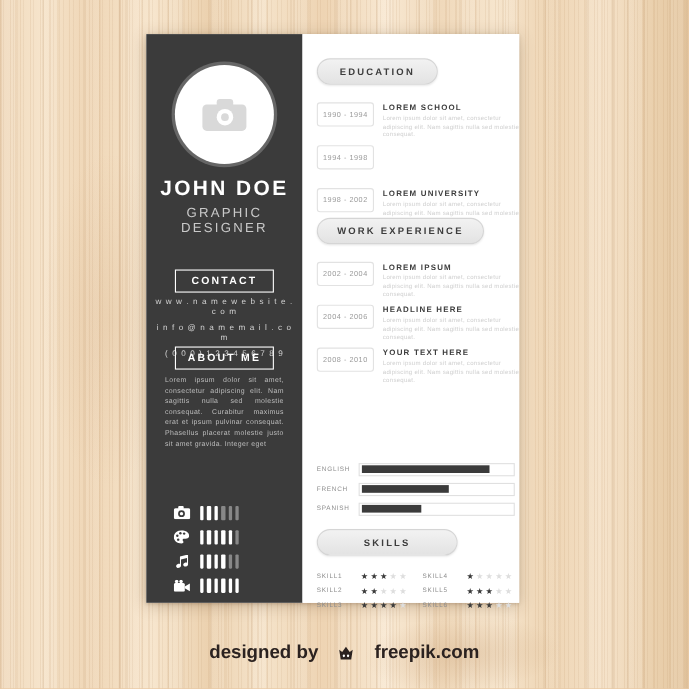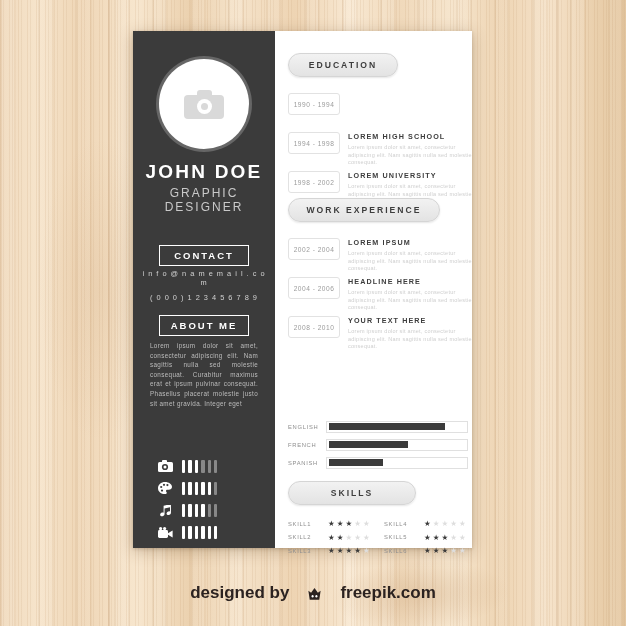--- a/index.html
+++ b/index.html
@@ -142,20 +142,21 @@
             </div>
         </div>
       </div>
 
       <div class="name">JOHN DOE</div>
       <div class="role">GRAPHIC DESIGNER</div>
 
       <div class="dbtn" style="top:214px">CONTACT</div>
 
       <div class="contact-list">
+        <div>w w w . n a m e w e b s i t e . c o m</div>
         <div>i n f o @ n a m e m a i l . c o m</div>
         <div>( 0 0 0 )  1 2 3  4 5 6  7 8 9</div>
       </div>
 
       <div class="dbtn" style="top:284px">ABOUT ME</div>
       <div class="about-text">Lorem ipsum dolor sit amet, consectetur adipiscing elit. Nam sagittis nulla sed molestie consequat. Curabitur maximus erat et ipsum pulvinar consequat. Phasellus placerat molestie justo sit amet gravida. Integer eget</div>
 
       <div class="interests">
           <div class="irow">
             <span class="iicon">
@@ -230,27 +231,27 @@
         </div>
 
     </div>
 
     <div class="right-col">
 
       <div class="sec-badge" style="left:13px;top:22px;width:110px">EDUCATION</div>
       <div id="education-entries">
           <div class="entry" style="left: 13px; top: 62px;">
             <div class="datebox">1990 - 1994</div>
+            <div class="etext">
+              <div class="etitle">LOREM SCHOOL</div>
+              <div class="edesc">Lorem ipsum dolor sit amet, consectetur adipiscing elit. Nam sagittis nulla sed molestie consequat.</div>
+            </div>
           </div>
           <div class="entry" style="left: 13px; top: 101px;">
             <div class="datebox">1994 - 1998</div>
-            <div class="etext">
-              <div class="etitle">LOREM HIGH SCHOOL</div>
-              <div class="edesc">Lorem ipsum dolor sit amet, consectetur adipiscing elit. Nam sagittis nulla sed molestie consequat.</div>
-            </div>
           </div>
           <div class="entry" style="left: 13px; top: 140px;">
             <div class="datebox">1998 - 2002</div>
             <div class="etext">
               <div class="etitle">LOREM UNIVERSITY</div>
               <div class="edesc">Lorem ipsum dolor sit amet, consectetur adipiscing elit. Nam sagittis nulla sed molestie consequat.</div>
             </div>
           </div>
         </div>
 

